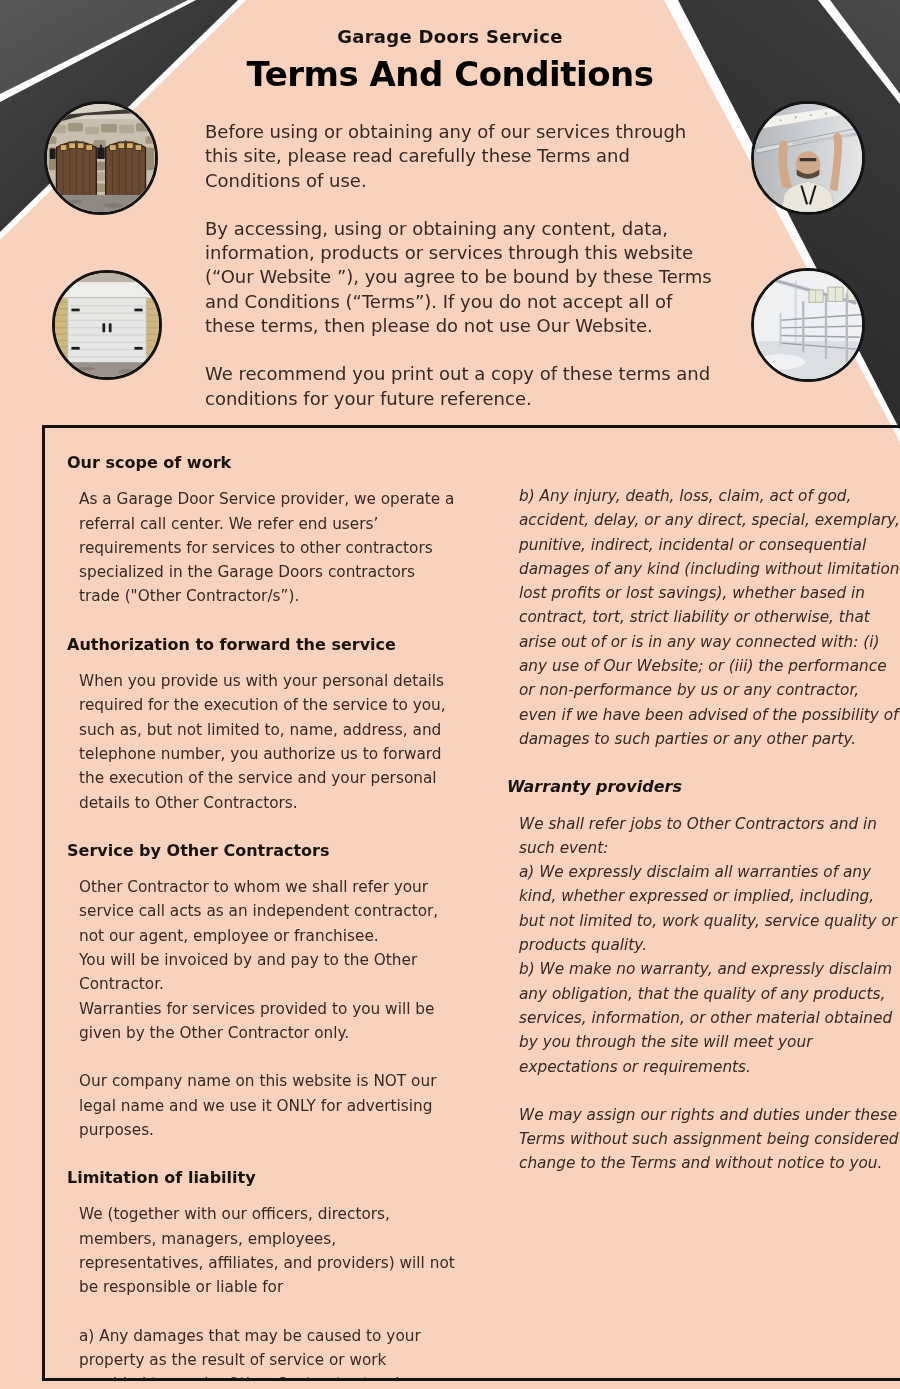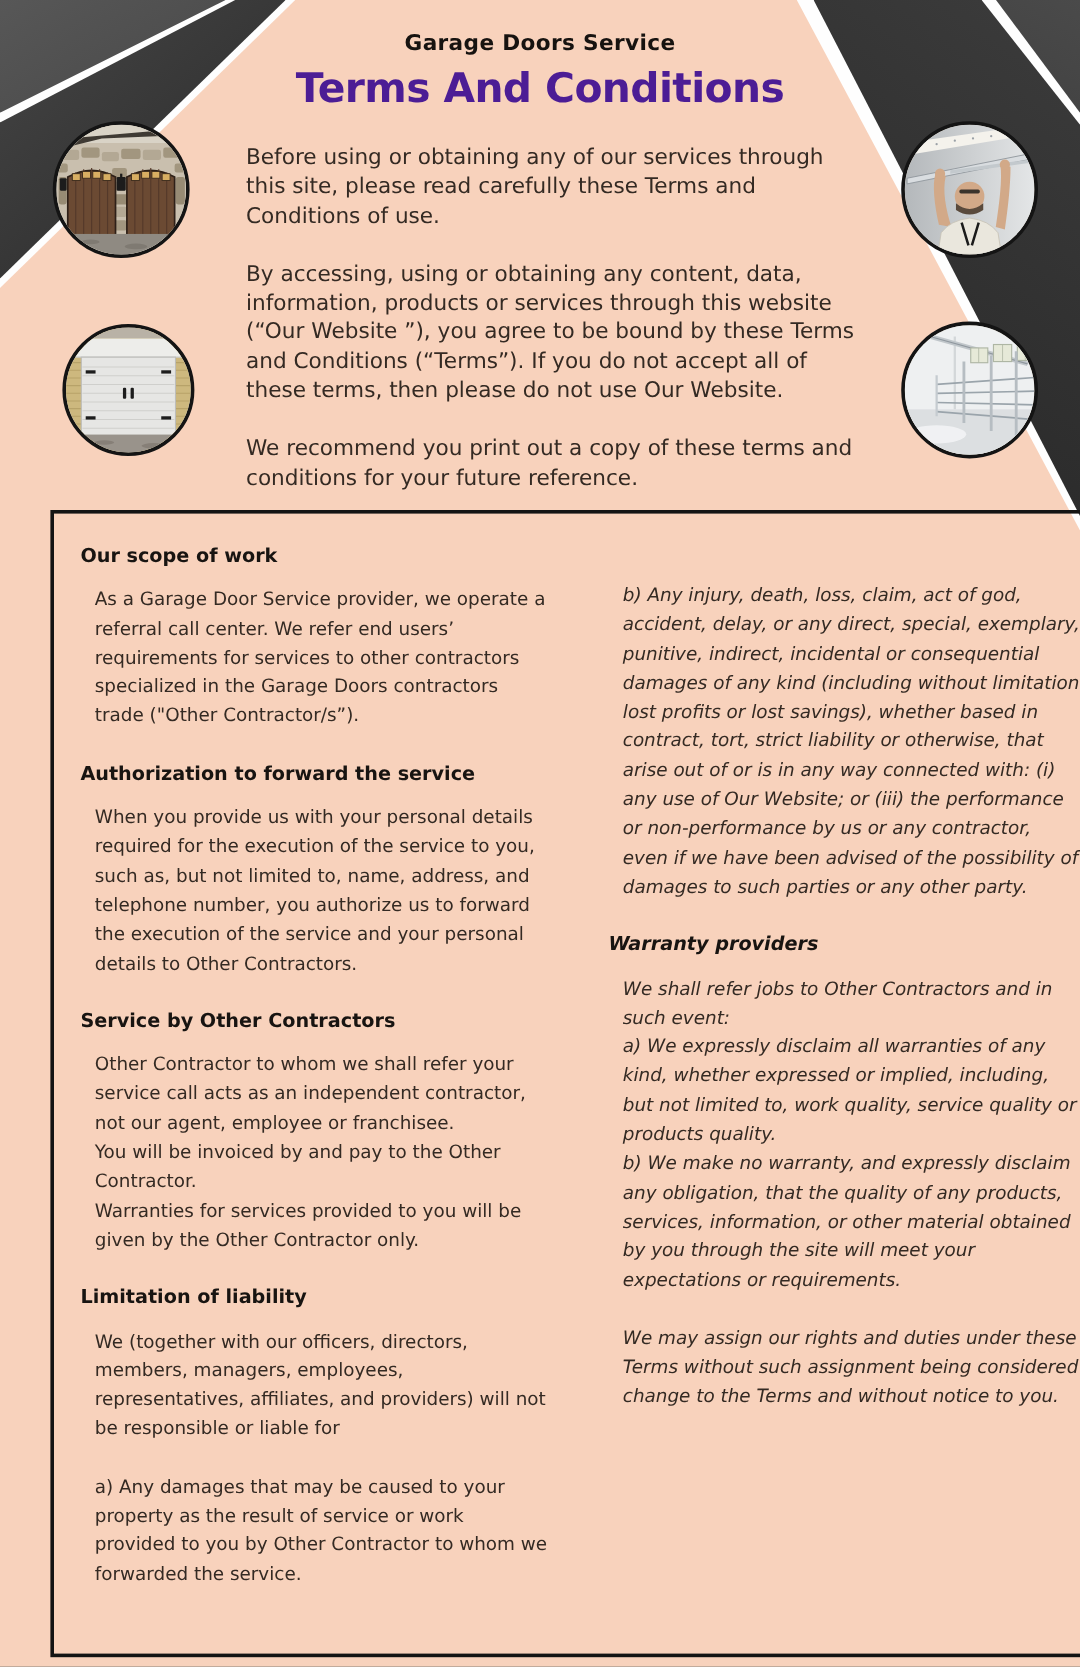--- a/index.html
+++ b/index.html
@@ -24,21 +24,21 @@
   .tr-w2{background:#fefefe;clip-path:polygon(818px 0,900px 0,900px 104px);}
   .tr-d1{background:linear-gradient(210deg,#4a4a4a 0%,#222 60%,#0e0e0e 100%);clip-path:polygon(830px 0,900px 0,900px 94px);}
 
   
   .brand{
     padding-top:26px;text-align:center;
     font-size:18px;font-weight:bold;letter-spacing:.3px;color:#171310;
   }
   .main-title{
     margin-top:7px;text-align:center;
-    font-size:34px;font-weight:bold;letter-spacing:-.5px;color:#4c1d95;
+    font-size:34px;font-weight:bold;letter-spacing:-.5px;color:#000000;
   }
 
   
   .intro{
     position:relative;
     margin:26px 0 0 205px;width:515px;
     font-size:18px;line-height:24.3px;
   }
   .intro p{margin:0 0 24px 0;}
 
@@ -282,20 +282,23 @@
             <p class="t-para">When you provide us with your personal details required for the execution of the service to you, such as, but not limited to, name, address, and telephone number, you authorize us to forward the execution of the service and your personal details to Other Contractors.</p>
           </div>
         </div>
         <div class="t-section">
           <h3 class="t-heading">Service by Other Contractors</h3>
           <div class="t-block">
             <p class="t-para">Other Contractor to whom we shall refer your service call acts as an independent contractor, not our agent, employee or franchisee.</p>
             <p class="t-para">You will be invoiced by and pay to the Other Contractor.</p>
             <p class="t-para">Warranties for services provided to you will be given by the Other Contractor only.</p>
           </div>
+          <div class="t-block t-gap">
+            <p class="t-para">Our company name on this website is NOT our legal name and we use it ONLY for advertising purposes.</p>
+          </div>
         </div>
         <div class="t-section">
           <h3 class="t-heading">Limitation of liability</h3>
           <div class="t-block">
             <p class="t-para">We (together with our officers, directors, members, managers, employees, representatives, affiliates, and providers) will not be responsible or liable for</p>
           </div>
           <div class="t-block t-gap">
             <p class="t-para">a) Any damages that may be caused to your property as the result of service or work provided to you by Other Contractor to whom we forwarded the service.</p>
           </div>
         </div>

